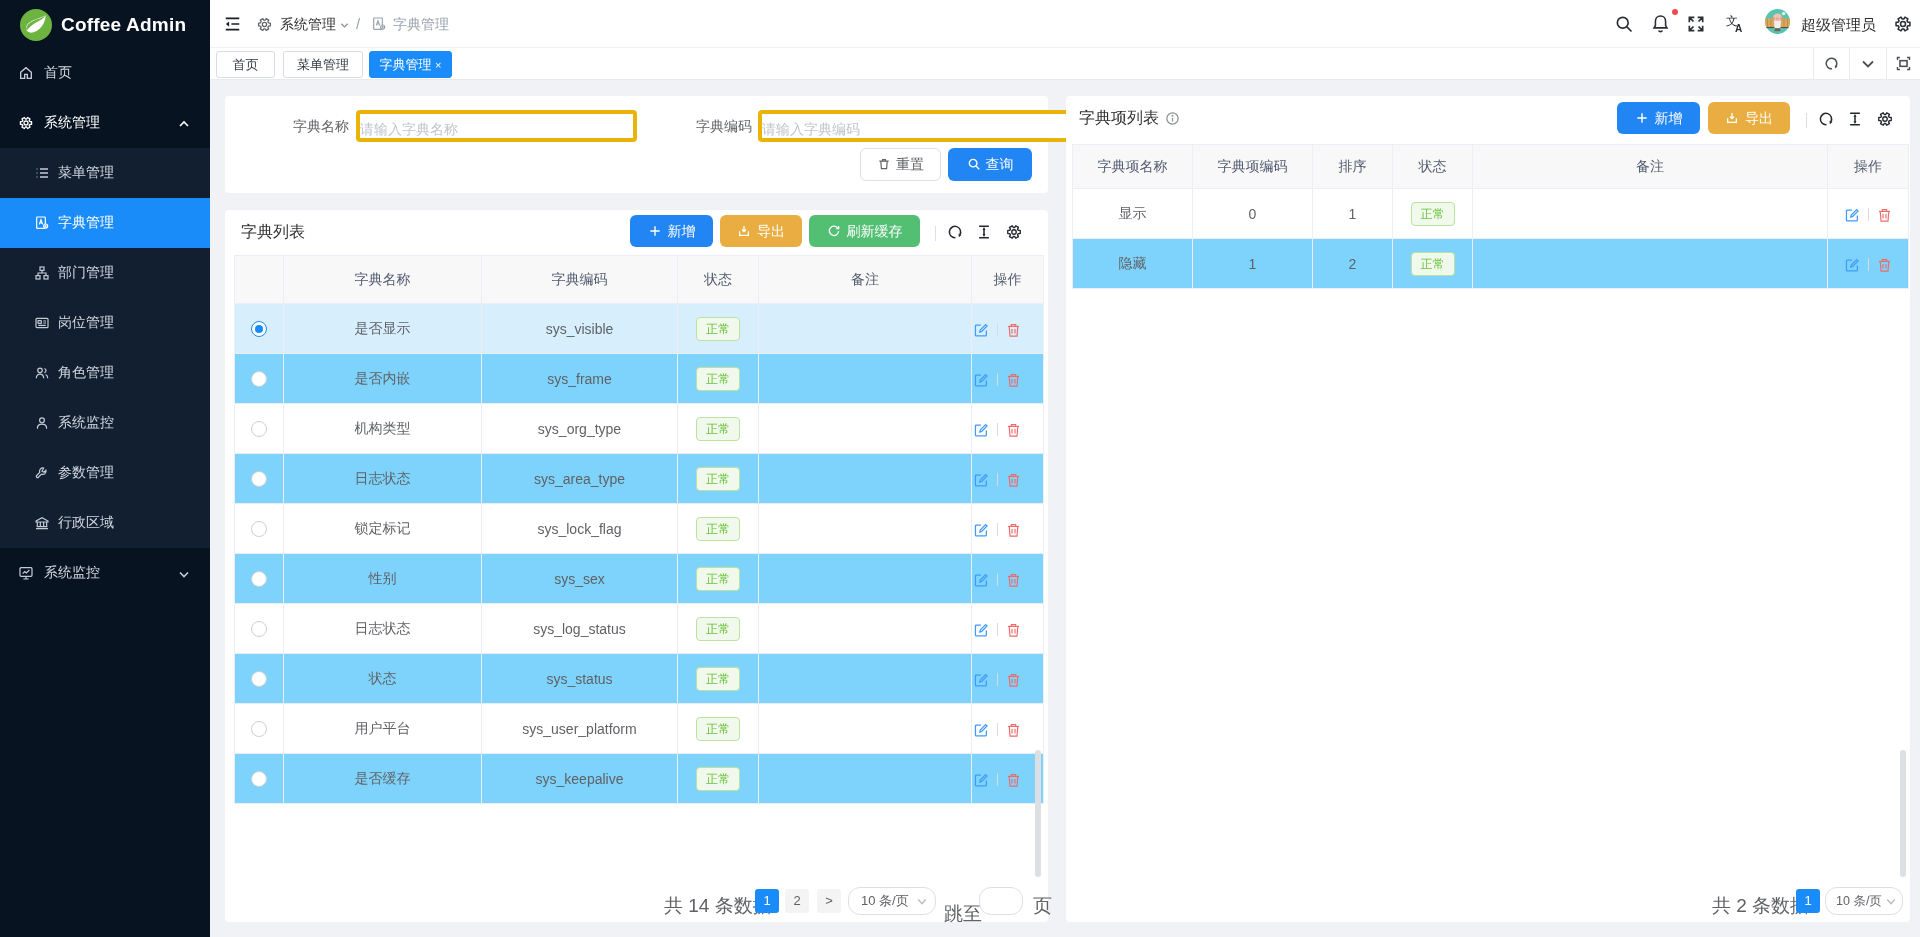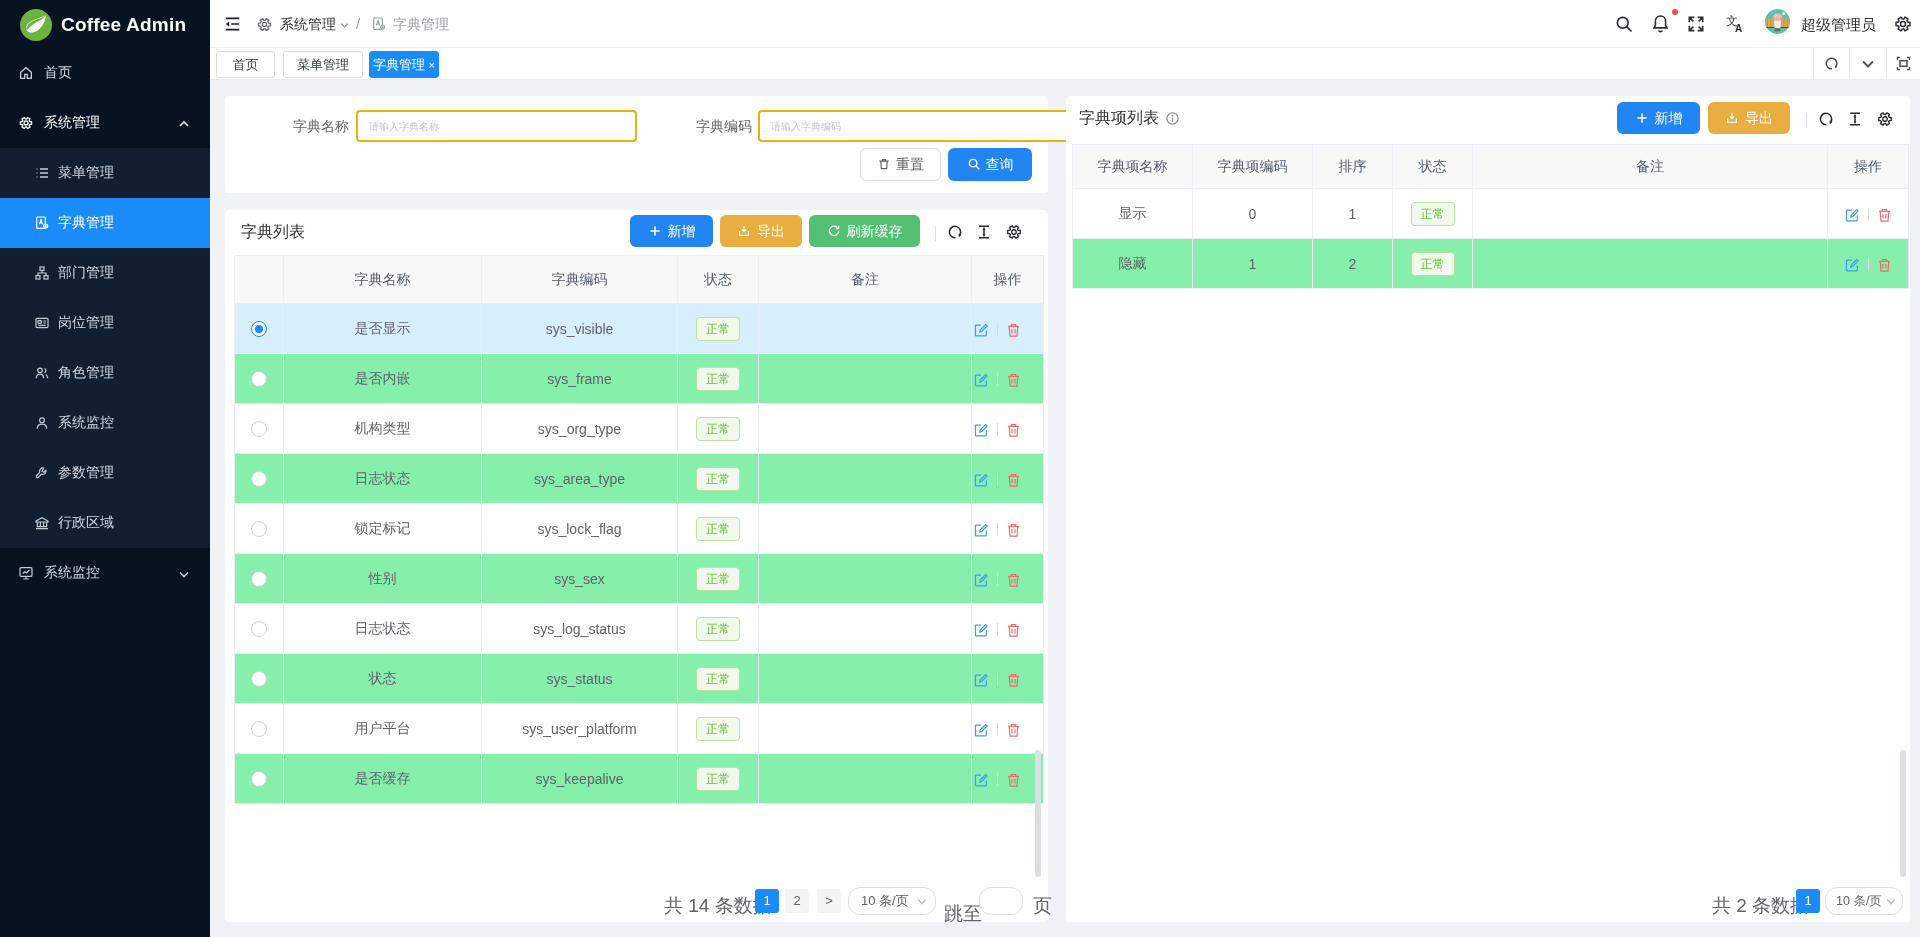--- a/index.html
+++ b/index.html
@@ -28,36 +28,36 @@
 .tbtn { position:absolute; top:0; width:37px; height:31px; border-left:1px solid #e8eaee; }
 
 
 .card { position:absolute; background:#ffffff; border-radius:4px; }
 #searchcard { left:225px; top:96px; width:823px; height:97px; }
 #dictcard  { left:225px; top:210px; width:823px; height:712px; }
 #itemcard  { left:1066px; top:96px; width:844px; height:826px; }
 
 
 .flabel { position:absolute; font-size:14px; color:#606266; top:22px; }
-.finput { position:absolute; top:14px; height:32px; border:2px solid #eab308; border-radius:4px; background:#fff; font-size:10px; color:#bfc4cc; line-height:30px; padding-left:11px; }
+.finput { position:absolute; top:14px; height:32px; border:4px solid #eab308; border-radius:4px; background:#fff; font-size:14px; color:#bfc4cc; line-height:30px; }
 
 
 .btn { position:absolute; border-radius:6px; font-size:14px; color:#fff; text-align:center; }
 .btn-plain { border:1px solid #dcdfe6; background:#fff; color:#606266; }
 .btn-primary { background:#2285f4; }
 .btn-warn { background:#e9ad41; }
 .btn-green { background:#53bf73; }
 
 
 table { border-collapse:collapse; table-layout:fixed;padding-left:16px; }
 td, th { border:1px solid #ebeef5; font-size:14px; color:#606266; font-weight:normal; text-align:center; overflow:hidden; }
 th { background:#f8f8f9; height:48px; color:#515a6e; }
 .h44 th { height:44px; }
 .trow td { height:50px; background:#fff; }
-.trow.stripe td { background:#86efac; }
+.trow.stripe td { background:#7dd3fc; }
 .trow.sel td { background:#d7eefc; }
 .tag { display:inline-block; width:44px; height:24px; line-height:22px; background:#f0f9eb; border:1px solid #bce2a2; border-radius:4px; color:#67c23a; font-size:12px; }
 
 
 .pg { position:absolute; font-size:19px; color:#606266; }
 .pgbox { position:absolute; width:24px; height:24px; line-height:24px; text-align:center; border-radius:3px; background:#f4f4f5; color:#606266; font-size:13px; }
 .pgbox.on { background:#1a8cfa; color:#fff; }
 .pgsel { position:absolute; height:28px; border:1px solid #dcdfe6; border-radius:12px; background:#fff; font-size:13px; color:#606266; line-height:26px; }
 .thumb { position:absolute; width:6px; border-radius:3px; background:#dcdfe3; }
 .rdo { display:inline-block; width:16px; height:16px; border-radius:50%; border:1px solid #cdd0d6; background:#fff; vertical-align:middle; position:relative; }
@@ -230,21 +230,21 @@
       </svg>
     <div class="abs" style="left:1591px;top:16px;font-size:15px;color:#303133;">超级管理员</div>
     <svg class="abs" style="left:1683px;top:14px" width="20" height="20" viewBox="0 0 24 24" fill="none" stroke="#2a2e33" stroke-width="1.8">
         <path d="M17.69 9.81 L20.34 9.92 L20.34 14.08 L17.69 14.19 L16.74 15.84 L17.97 18.19 L14.37 20.27 L12.95 18.02 L11.05 18.02 L9.63 20.27 L6.03 18.19 L7.26 15.84 L6.31 14.19 L3.66 14.08 L3.66 9.92 L6.31 9.81 L7.26 8.16 L6.03 5.81 L9.63 3.73 L11.05 5.98 L12.95 5.98 L14.37 3.73 L17.97 5.81 L16.74 8.16 Z" stroke-linejoin="round"></path>
         <circle cx="12" cy="12" r="3"></circle>
       </svg>
   </div>
   <div id="tabbar">
     <div class="tab" style="left:6px;width:59px;">首页</div>
     <div class="tab" style="left:73px;width:80px;">菜单管理</div>
-    <div class="tab active" style="left:159px;width:70px;">字典管理 <span style="font-size:11px;">×</span></div>
+    <div class="tab active" style="left:159px;width:83px;">字典管理 <span style="font-size:11px;">×</span></div>
     <div class="tbtn" style="left:1603px;">
       <svg class="abs" style="left:9px;top:7px" width="17" height="17" viewBox="0 0 24 24" fill="none" stroke="#4a4f57" stroke-width="2.1">
           <path d="M12.65 19.47 A7.5 7.5 0 1 1 18.5 15.75"></path>
           <path d="M16.7 14.4 L20.55 16.1 L17.1 18.9 Z" fill="#4a4f57" stroke="none"></path>
         </svg>
     </div>
     <div class="tbtn" style="left:1639px;">
       <svg class="abs" style="left:11px;top:11px" width="14" height="10" viewBox="0 0 14 10" fill="none" stroke="#4a4f57" stroke-width="1.8">
           <path d="M2 2.5 L7 7.5 L12 2.5"></path>
         </svg>

